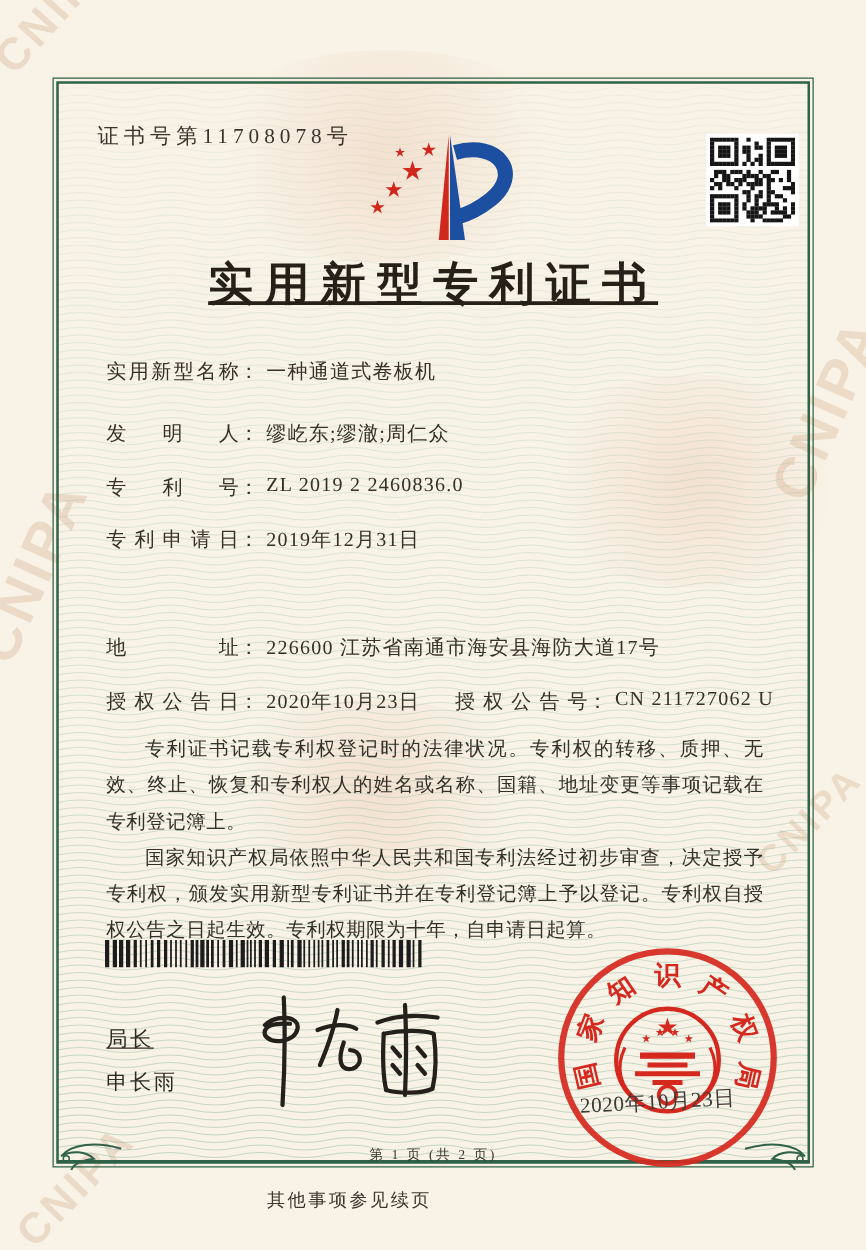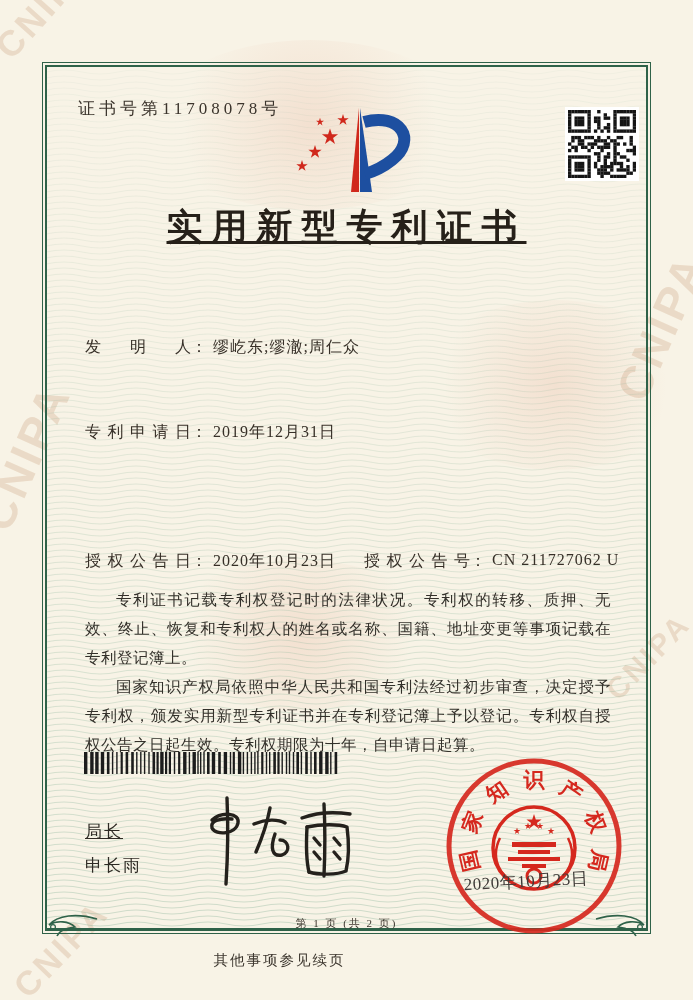--- a/index.html
+++ b/index.html
@@ -475,25 +475,34 @@
         <rect x="13" y="20" width="1.04" height="1.04" fill="#151515"></rect>
         <rect x="14" y="20" width="1.04" height="1.04" fill="#151515"></rect>
         <rect x="15" y="20" width="1.04" height="1.04" fill="#151515"></rect>
         <rect x="16" y="20" width="1.04" height="1.04" fill="#151515"></rect>
         <rect x="17" y="20" width="1.04" height="1.04" fill="#151515"></rect>
       </svg>
   </div>
 
   <div class="title">实用新型专利证书</div>
 
+  <div class="frow r1">
+    <span class="flabel">实用新型名称</span><span class="fcolon">：</span><span class="fvalue">一种通道式卷板机</span>
+  </div>
   <div class="frow r2">
     <span class="flabel">发明人</span><span class="fcolon">：</span><span class="fvalue">缪屹东;缪澈;周仁众</span>
   </div>
+  <div class="frow r3">
+    <span class="flabel">专利号</span><span class="fcolon">：</span><span class="fvalue">ZL 2019 2 2460836.0</span>
+  </div>
   <div class="frow r4">
     <span class="flabel">专利申请日</span><span class="fcolon">：</span><span class="fvalue">2019年12月31日</span>
+  </div>
+  <div class="frow r6">
+    <span class="flabel">地址</span><span class="fcolon">：</span><span class="fvalue">226600 江苏省南通市海安县海防大道17号</span>
   </div>
   <div class="frow r7">
     <span><span class="flabel">授权公告日</span><span class="fcolon">：</span><span class="fvalue">2020年10月23日</span></span><span class="pair2"><span class="flabel">授权公告号</span><span class="fcolon">：</span><span class="fvalue">CN 211727062 U</span></span>
   </div>
 
   <div class="paras">
     <p>专利证书记载专利权登记时的法律状况。专利权的转移、质押、无效、终止、恢复和专利权人的姓名或名称、国籍、地址变更等事项记载在专利登记簿上。</p>
     <p>国家知识产权局依照中华人民共和国专利法经过初步审查，决定授予专利权，颁发实用新型专利证书并在专利登记簿上予以登记。专利权自授权公告之日起生效。专利权期限为十年，自申请日起算。</p>
   </div>
 

